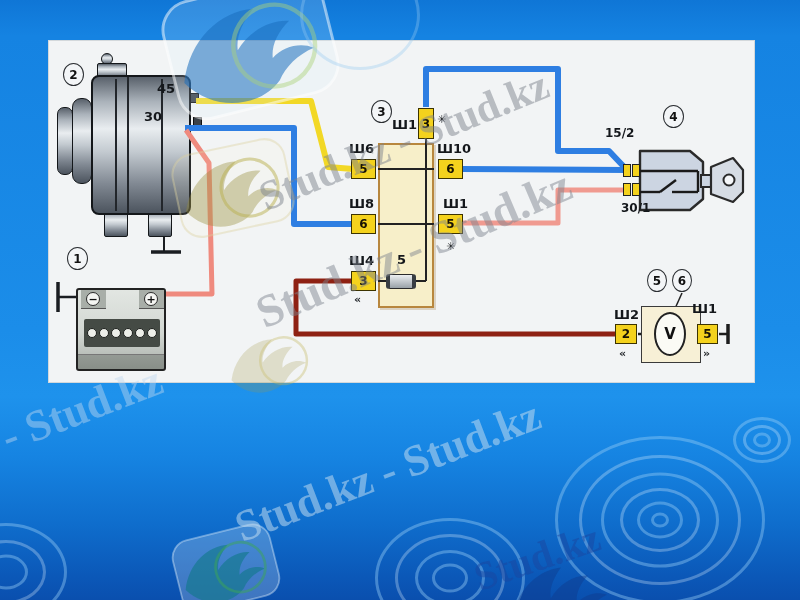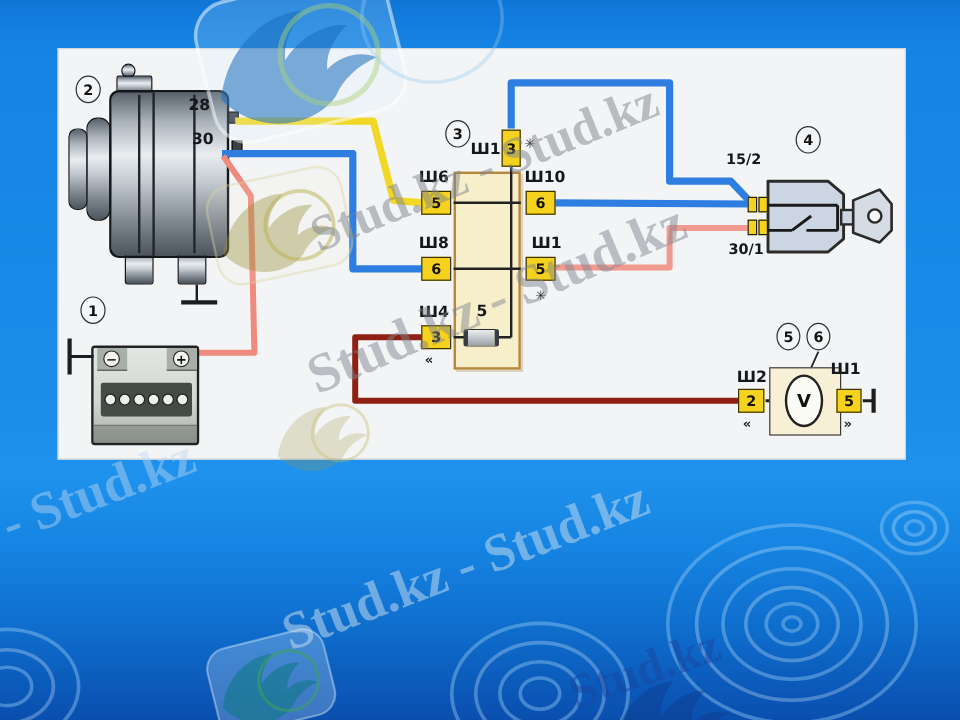--- a/index.html
+++ b/index.html
@@ -190,22 +190,22 @@
     <div class="num" style="left:614px;top:64px">
         <span>4</span>
       </div>
     <div class="num" style="left:598px;top:228px;width:20px">
         <span>5</span>
       </div>
     <div class="num" style="left:623px;top:228px;width:20px">
         <span>6</span>
       </div>
 
-    <div class="lbl" style="left:108px;top:40px">28</div>
-    <div class="lbl" style="left:111px;top:68px">30</div>
+    <div class="lbl" style="left:108px;top:40px">45</div>
+    <div class="lbl" style="left:95px;top:68px">30</div>
 
     <div class="lbl" style="left:343px;top:76px">Ш1</div>
     <div class="tab topz" style="left:369px;top:67px;width:16px;height:31px">
         <span>3</span>
       </div>
     <div class="sym" style="left:388px;top:72px">✳</div>
 
     <div class="lbl" style="left:300px;top:100px">Ш6</div>
     <div class="lbl" style="left:388px;top:100px">Ш10</div>
     <div class="tab topz" style="left:302px;top:118px;width:25px;height:20px">
@@ -228,21 +228,21 @@
     <div class="lbl" style="left:300px;top:212px">Ш4</div>
     <div class="tab topz" style="left:302px;top:230px;width:25px;height:20px">
         <span>3</span>
       </div>
     <div class="sym" style="left:305px;top:252px">«</div>
 
     <div class="lbl" style="left:348px;top:211px">5</div>
     <div class="fuse"></div>
 
     <div class="lbl" style="left:556px;top:85px;font-size:12px">15/2</div>
-    <div class="lbl" style="left:558px;top:160px;font-size:12px">30/1</div>
+    <div class="lbl" style="left:572px;top:160px;font-size:12px">30/1</div>
     <div class="pinpair" style="left:574px;top:123px">
         <b></b>
         <b></b>
       </div>
     <div class="pinpair" style="left:574px;top:142px">
         <b></b>
         <b></b>
       </div>
 
     <div class="lbl" style="left:565px;top:266px">Ш2</div>

